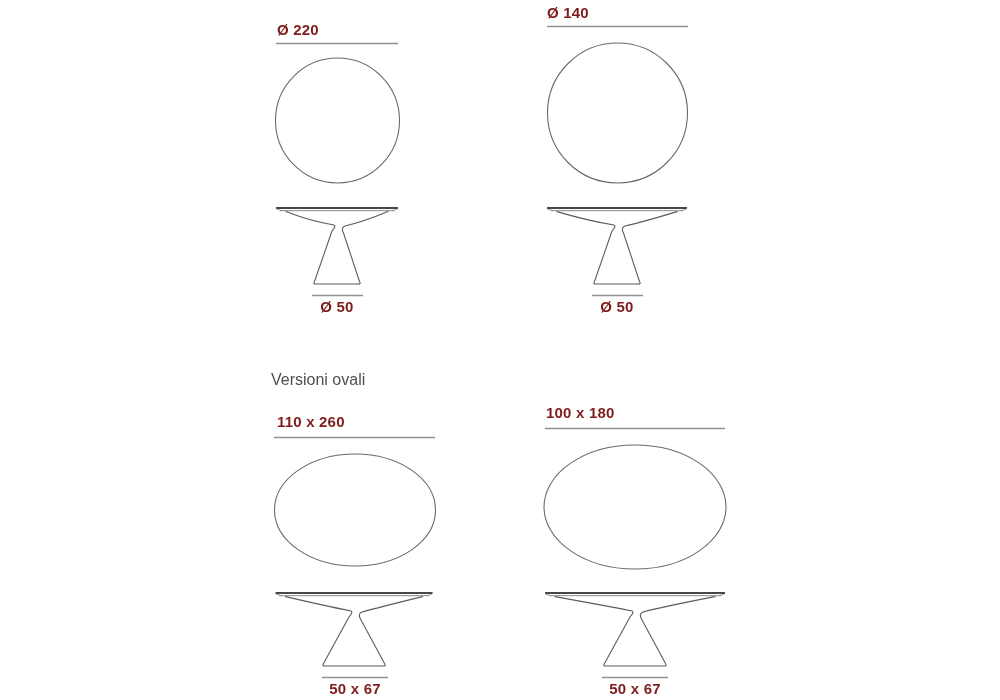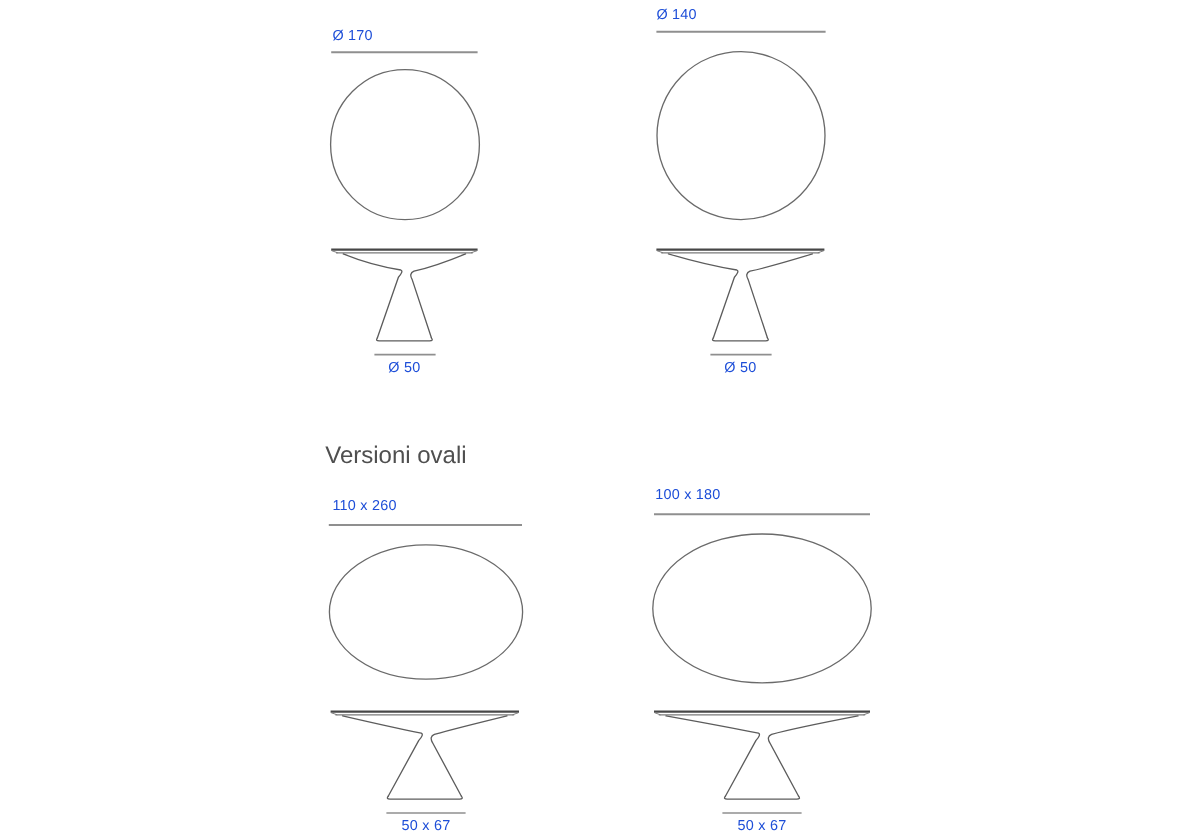--- a/index.html
+++ b/index.html
@@ -15,30 +15,31 @@
     background: #ffffff;
     overflow: hidden;
   }
   #canvas {
     position: absolute;
     left: 0;
     top: 0;
   }
   .lbl {
     position: absolute;
-    font-size: 12px;
+    font-size: 15px;
     line-height: 17px;
-    color: #1d4ed8;
+    color: #7f1d1d;
     white-space: nowrap;
     letter-spacing: 0.2px;
+    font-weight: bold;
   }
   .lbl.center { transform: translateX(-50%); }
   .heading {
     position: absolute;
-    font-size: 20px;
+    font-size: 16px;
     line-height: 18px;
     color: #4f4f4f;
     white-space: nowrap;
   }
 </style>
 </head>
 <body>
 
 <div id="stage">
   <svg id="canvas" width="1000" height="700" viewBox="0 0 1000 700">
@@ -95,21 +96,21 @@
           <path d="M 555 596.6 Q 607 606 632 611 Q 634.5 612 630 617 L 604.5 663.5" stroke="#5c5c5c" stroke-width="1.1" stroke-linejoin="round" stroke-linecap="round"></path>
           <path d="M 715 596.6 Q 661 607 643 612 Q 638.5 614 641.5 619 L 665.5 663.5" stroke="#5c5c5c" stroke-width="1.1" stroke-linejoin="round" stroke-linecap="round"></path>
           <path d="M 604.5 663.5 Q 602.5 666 606 666 L 664 666 Q 667.5 666 665.5 663.5" stroke="#5c5c5c" stroke-width="1.1" stroke-linejoin="round" stroke-linecap="round"></path>
         </g>
         <line x1="602" y1="677.5" x2="668" y2="677.5" stroke="#8f8f8f" stroke-width="1.3"></line>
       </g>
     </svg>
 
   <span class="heading" style="left: 271px; top: 371px;">Versioni ovali</span>
 
-  <span class="lbl" style="left: 277px; top: 21px;">Ø 170</span>
+  <span class="lbl" style="left: 277px; top: 21px;">Ø 220</span>
   <span class="lbl center" style="left: 337px; top: 298px;">Ø 50</span>
 
   <span class="lbl" style="left: 547px; top: 4px;">Ø 140</span>
   <span class="lbl center" style="left: 617px; top: 298px;">Ø 50</span>
 
   <span class="lbl" style="left: 277px; top: 413px;">110 x 260</span>
   <span class="lbl center" style="left: 355px; top: 680px;">50 x 67</span>
 
   <span class="lbl" style="left: 546px; top: 404px;">100 x 180</span>
   <span class="lbl center" style="left: 635px; top: 680px;">50 x 67</span>

